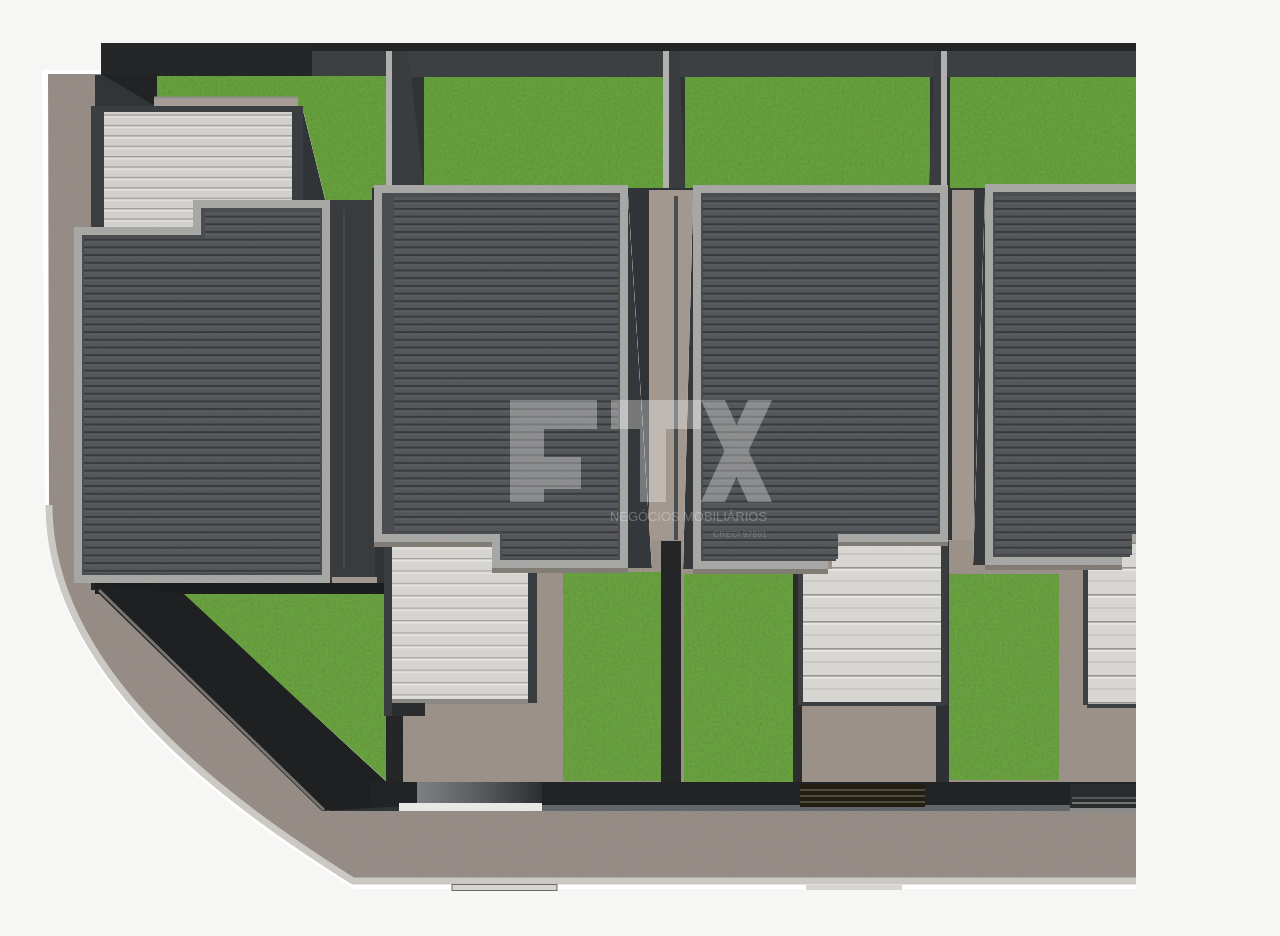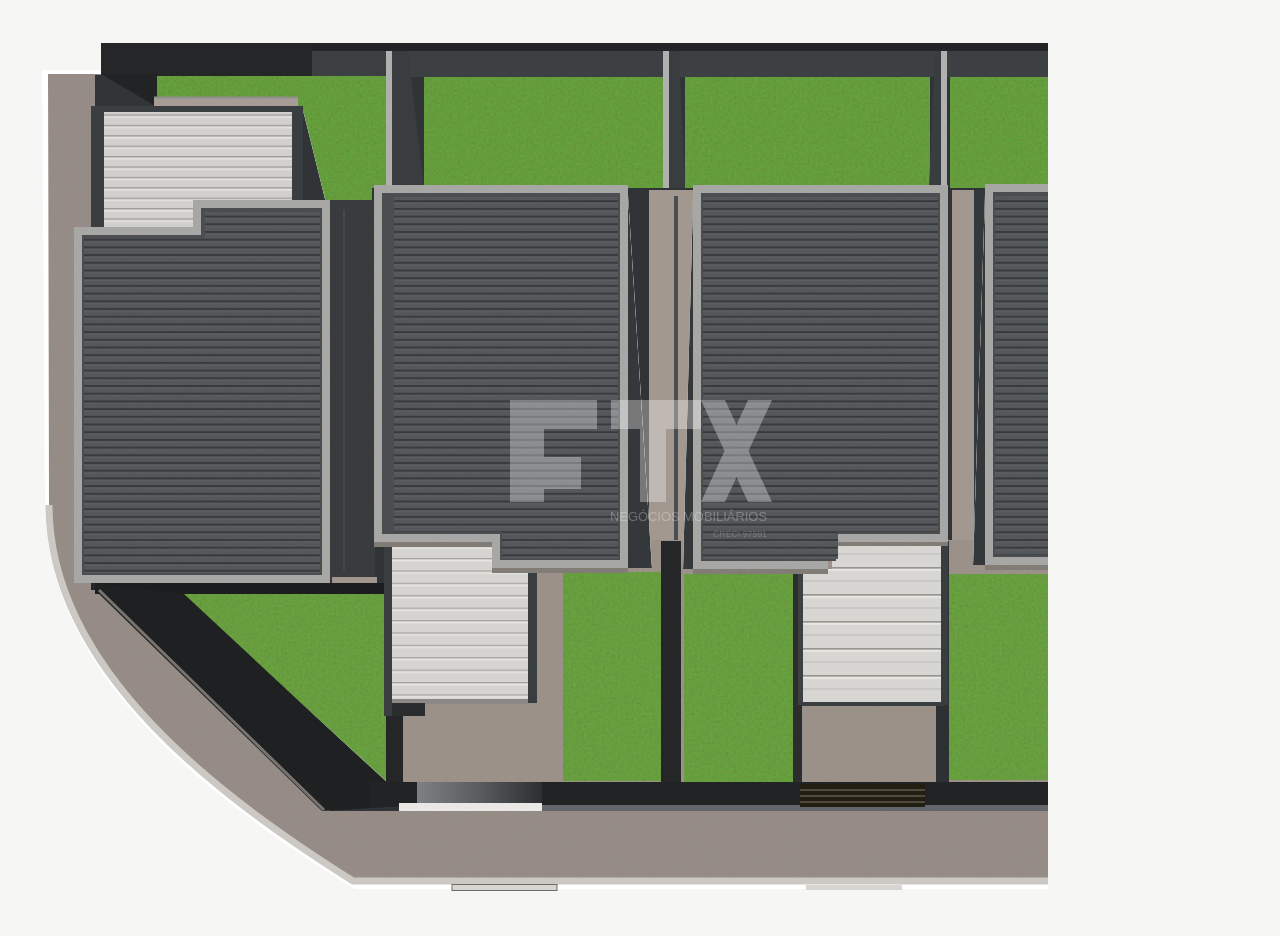--- a/index.html
+++ b/index.html
@@ -1,16 +1,16 @@
 <!DOCTYPE html>
 <html><head>
 <meta charset="utf-8">
 <style>
 html,body{margin:0;padding:0;background:#f6f6f5;font-family:"Liberation Sans",sans-serif;}
-#stage{width:1048px;height:936px;position:relative;overflow:hidden;}
+#stage{width:1136px;height:936px;position:relative;overflow:hidden;}
 </style>
 </head>
 <body>
 <div id="stage">
 <svg width="1280" height="936" viewBox="0 0 1280 936" xmlns="http://www.w3.org/2000/svg">
 <defs>
 <pattern id="roof" width="8" height="7.7" patternUnits="userSpaceOnUse">
   <rect width="8" height="7.7" fill="#55585a"></rect>
   <rect width="8" height="2.3" fill="#383b3d"></rect>
   <rect y="2.3" width="8" height="1.3" fill="#5d6063"></rect>

